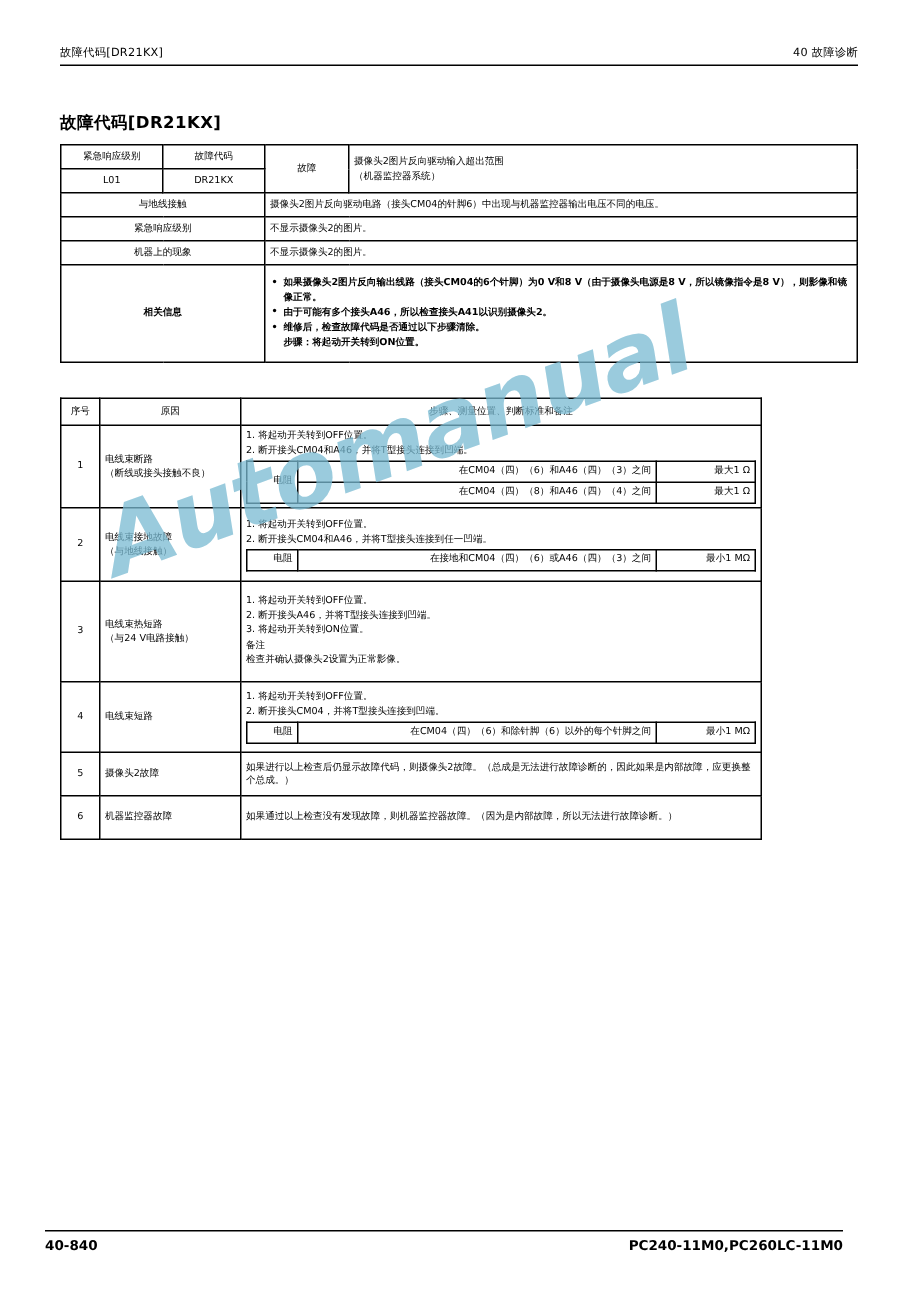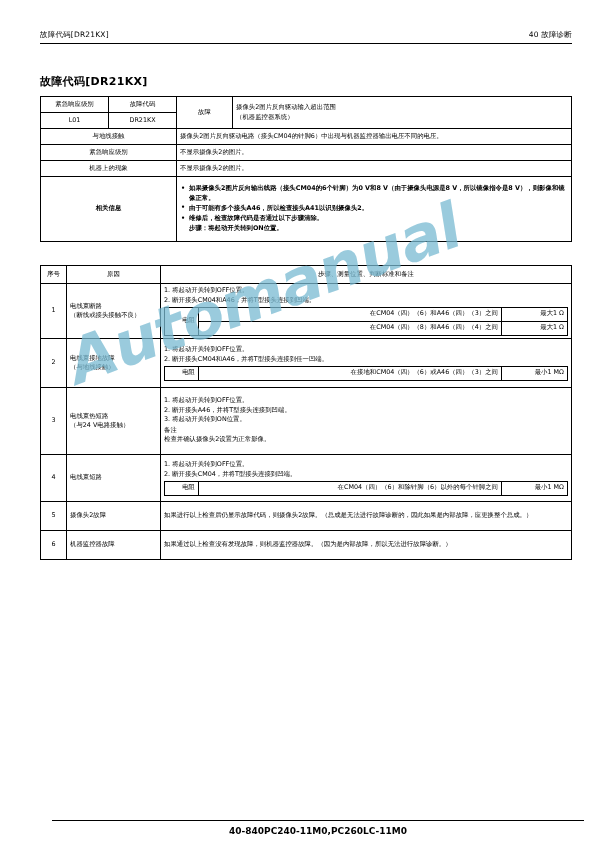--- a/index.html
+++ b/index.html
@@ -92,21 +92,21 @@
   .sub {
     padding-left: 9px;
     display: block;
   }
 
   
   .tbl2 {
     position: absolute;
     left: 40px;
     top: 265px;
-    width: 532px;
+    width: 468px;
   }
   .tbl2 td { height: 10px; }
   .tbl2 .hdr td { height: 13px; text-align: center; }
 
   .inner {
     width: 100%;
     border-collapse: collapse;
     table-layout: fixed;
     font-size: 6.4px;
   }
@@ -139,25 +139,25 @@
     transform: rotate(-20deg);
     transform-origin: left top;
     pointer-events: none;
     white-space: nowrap;
     letter-spacing: -1px;
   }
 
   
   .footer {
     position: absolute;
-    left: 52px;
+    left: 30px;
     top: 820px;
     width: 532px;
     display: flex;
-    justify-content: center;
+    justify-content: space-between;
     align-items: center;
     font-size: 9px;
     font-weight: bold;
     border-top: 1px solid #000;
     padding-top: 5px;
   }
 </style>
 </head>
 <body>
 

